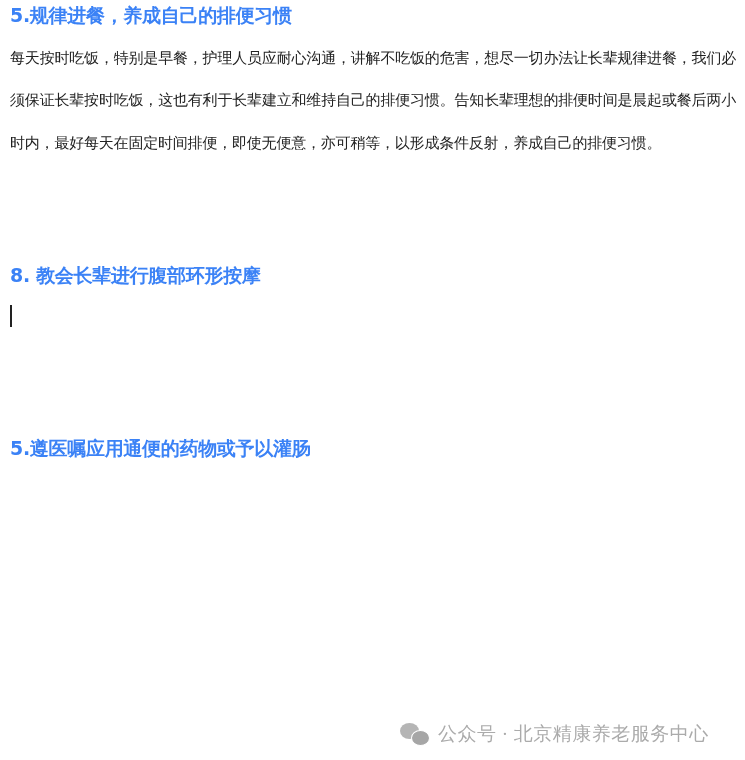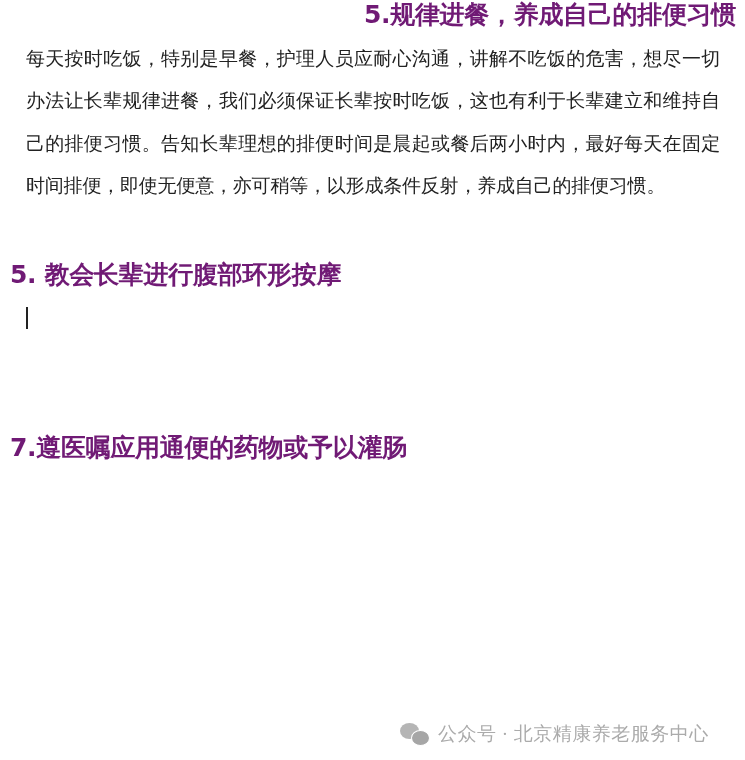--- a/index.html
+++ b/index.html
@@ -3,25 +3,25 @@
 <meta charset="utf-8">
 <style>
   html, body { margin: 0; padding: 0; background: #ffffff; }
   body {
     width: 745px; height: 760px; overflow: hidden; position: relative;
     font-family: "DejaVu Sans", "Liberation Sans", sans-serif;
     color: #222222;
   }
   .doc { position: absolute; left: 10px; top: 0; width: 726px; }
   .section-title {
-    font-size: 25px; font-weight: bold; line-height: 30px;
-    margin: 0; padding: 0; letter-spacing: -0.3px; color: #701a75; text-align: right;
+    font-size: 19px; font-weight: bold; line-height: 30px;
+    margin: 0; padding: 0; letter-spacing: -0.3px; color: #3b82f6;
   }
   .para {
-    font-size: 19px; line-height: 42.4px; margin: 16px; padding: 0;
+    font-size: 15px; line-height: 42.4px; margin: 0; padding: 0;
     text-align: justify; text-align-last: left; letter-spacing: -0.2px;
   }
   .sec5 { position: absolute; top: 0; }
   .sec5 .para { margin-top: 7px; }
   .sec6 { position: absolute; top: 260px; }
   .sec6 .para { margin-top: 7px; }
   .sec7 { position: absolute; top: 433px; }
   .sec7 .para { margin-top: 7px; }
   .cursor {
     display: inline-block; width: 1.5px; height: 22px; background: #222;
@@ -41,26 +41,26 @@
 </head>
 <body>
 
 <div class="doc">
   <div class="sec5">
     <h3 class="section-title">5.规律进餐，养成自己的排便习惯</h3>
     <p class="para">每天按时吃饭，特别是早餐，护理人员应耐心沟通，讲解不吃饭的危害，想尽一切办法让长辈规律进餐，我们必须保证长辈按时吃饭，这也有利于长辈建立和维持自己的排便习惯。告知长辈理想的排便时间是晨起或餐后两小时内，最好每天在固定时间排便，即使无便意，亦可稍等，以形成条件反射，养成自己的排便习惯。</p>
   </div>
 
   <div class="sec6">
-    <h3 class="section-title">5. 教会长辈进行腹部环形按摩</h3>
+    <h3 class="section-title">8. 教会长辈进行腹部环形按摩</h3>
     <p class="para"><span class="cursor"></span></p>
   </div>
 
   <div class="sec7">
-    <h3 class="section-title">7.遵医嘱应用通便的药物或予以灌肠</h3>
+    <h3 class="section-title">5.遵医嘱应用通便的药物或予以灌肠</h3>
   </div>
 </div>
 
 <div class="watermark">
   <div class="wechat-icon">
     <span class="bubble b1"></span>
     <span class="bubble b2"></span>
   </div>
   <span>公众号 · 北京精康养老服务中心</span>
 </div>

